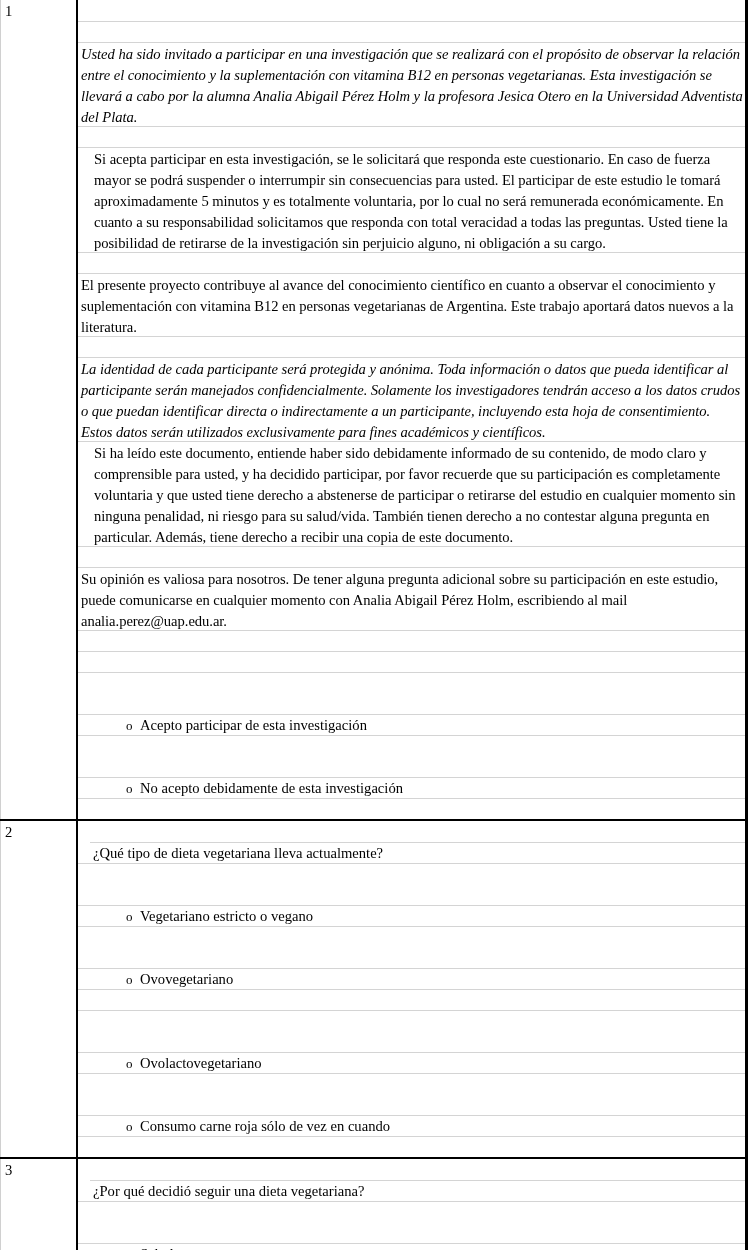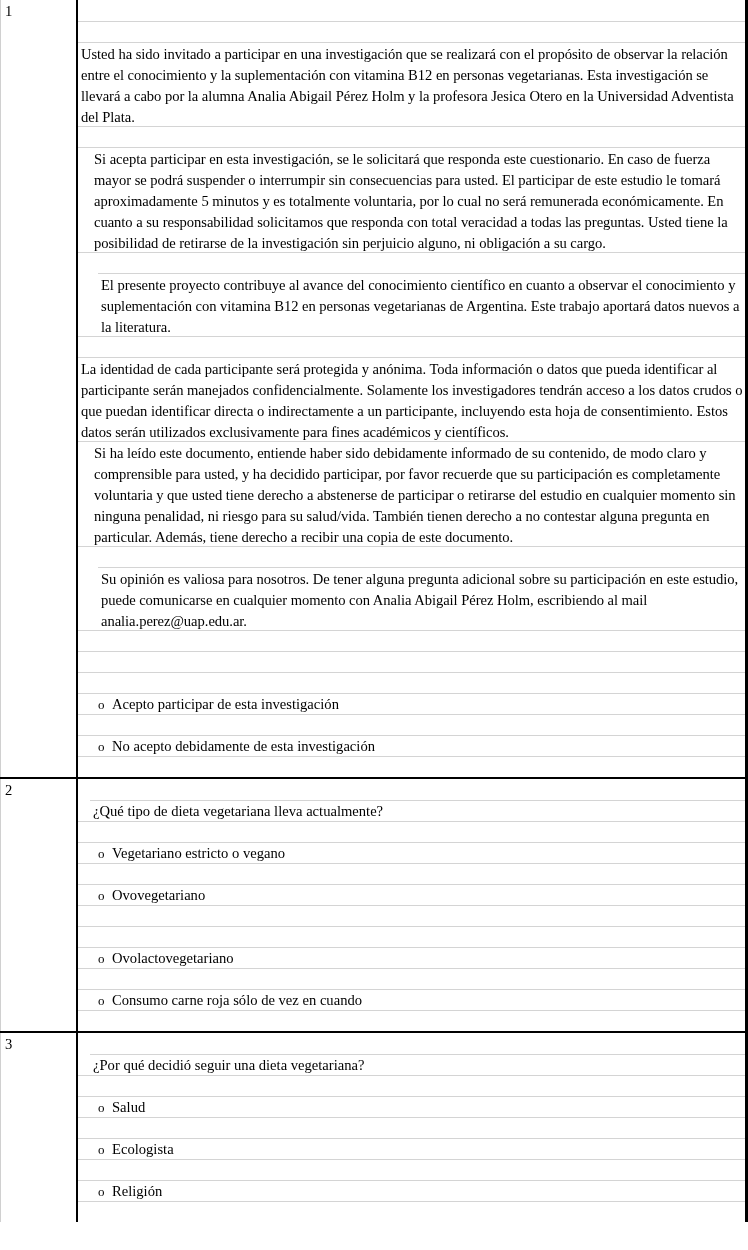--- a/index.html
+++ b/index.html
@@ -27,25 +27,25 @@
   }
   .cell {
     border-top: 1px solid #d4d4d4;
     box-sizing: border-box;
     padding: 0 0 0 3px;
     line-height: 21px;
     white-space: normal;
   }
   .section .cell:first-child { border-top: none; }
   .row1 { height: 21px; }
-  .row3 { height: 63px; margin-left: 20px; }
-  .row4 { height: 84px; }
+  .row3 { height: 63px; }
+  .row4 { height: 84px; font-style: italic; }
   .row5 { height: 105px; padding-left: 16px; }
   .para { padding-top: 1px; padding-right: 2px; letter-spacing: -0.05px; }
-  .option { padding-left: 20px; height: 21px; }
+  .option { padding-left: 48px; height: 21px; margin-top: 21px; }
   .bullet { display: inline-block; width: 14px; font-size: 13px; }
   .question { height: 21px; margin-left: 12px; }
 </style>
 </head>
 <body>
 
 <div class="page">
 
   <div class="section">
     <div class="num-col">

